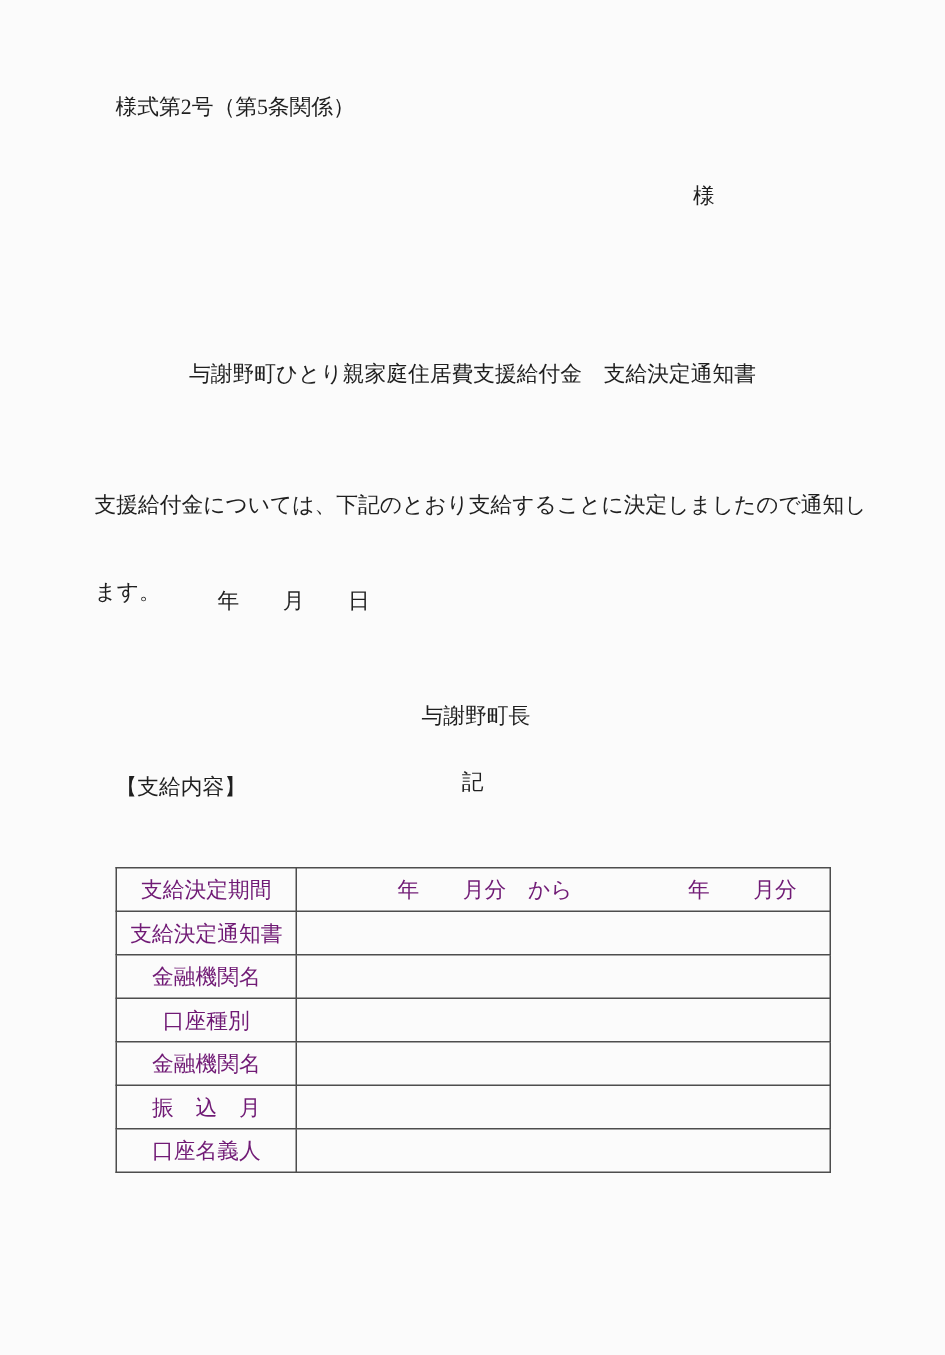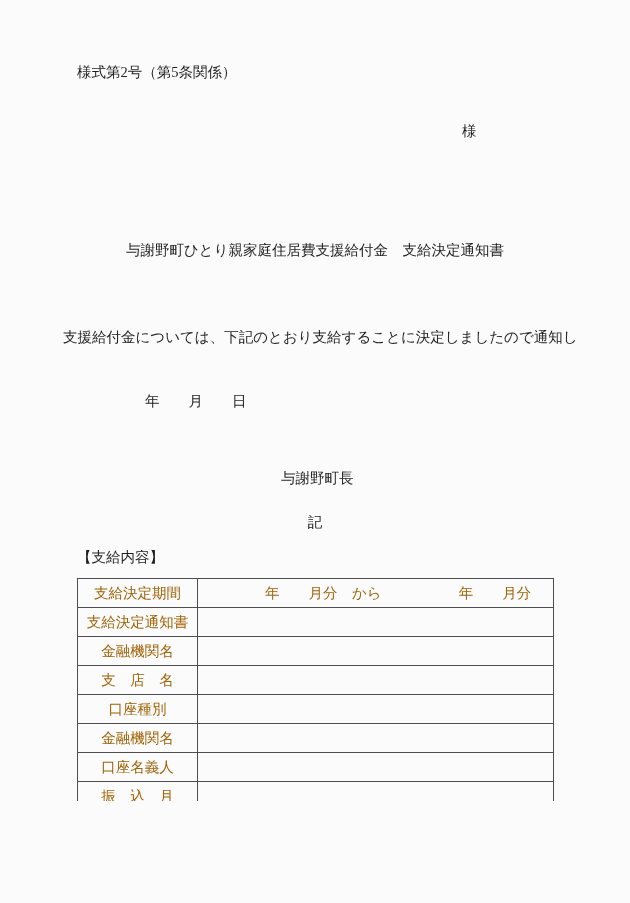--- a/index.html
+++ b/index.html
@@ -23,36 +23,36 @@
     line-height: 1.2;
   }
   .form-number   { left: 77px;  top: 64px; }
   .addressee     { left: 462px; top: 123px; }
   .doc-title     { left: 0; width: 630px; top: 230px; text-align: center; white-space: pre; margin-top: 12px; }
   .body-par      { left: 63px;  top: 291px; width: 520px; }
   .body-par .line { white-space: pre; line-height: 23.5px; }
   .date-line     { left: 145px; top: 393px; }
   .issuer        { left: 281px; top: 470px; }
   .ki            { left: 0; width: 630px; top: 514px; text-align: center; }
-  .section-head  { left: 77px;  top: 549px; }
+  .section-head  { left: 77px;  top: 518px; font-family: Liberation Mono, monospace; }
 
   table.grant {
     position: absolute;
     left: 77px;
     top: 578px;
     border-collapse: collapse;
     table-layout: fixed;
   }
   table.grant td {
     border: 1px solid #4d4d4d;
     height: 28px;
     padding: 0;
     vertical-align: middle;
     font-size: 14.5px;
-    color: #a16207;
+    color: #701a75;
   }
   td.lbl {
     width: 119px;
     text-align: center;
     white-space: pre;
   }
   td.val {
     width: 355px;
     text-align: left;
     white-space: pre;
@@ -66,20 +66,21 @@
 <div class="page">
 
   <div class="abs form-number">様式第2号（第5条関係）</div>
 
   <div class="abs addressee">様</div>
 
   <div class="abs doc-title">与謝野町ひとり親家庭住居費支援給付金　支給決定通知書</div>
 
   <div class="abs body-par">
     <div class="line">支援給付金については、下記のとおり支給することに決定しましたので通知し</div>
+    <div class="line">ます。</div>
   </div>
 
   <div class="abs date-line">年　　月　　日</div>
 
   <div class="abs issuer">与謝野町長</div>
 
   <div class="abs ki">記</div>
 
   <div class="abs section-head">【支給内容】</div>
 
@@ -91,35 +92,31 @@
     </tr>
     <tr>
       <td class="lbl">支給決定通知書</td>
       <td class="val"></td>
     </tr>
     <tr>
       <td class="lbl">金融機関名</td>
       <td class="val"></td>
     </tr>
     <tr>
-      <td class="lbl">支　店　名</td>
-      <td class="val"></td>
-    </tr>
-    <tr>
       <td class="lbl">口座種別</td>
       <td class="val"></td>
     </tr>
     <tr>
       <td class="lbl">金融機関名</td>
       <td class="val"></td>
     </tr>
     <tr>
-      <td class="lbl">口座名義人</td>
+      <td class="lbl">振　込　月</td>
       <td class="val"></td>
     </tr>
     <tr>
-      <td class="lbl">振　込　月</td>
+      <td class="lbl">口座名義人</td>
       <td class="val"></td>
     </tr>
   </tbody>
     </table>
 
 </div>
 
 </body></html>

